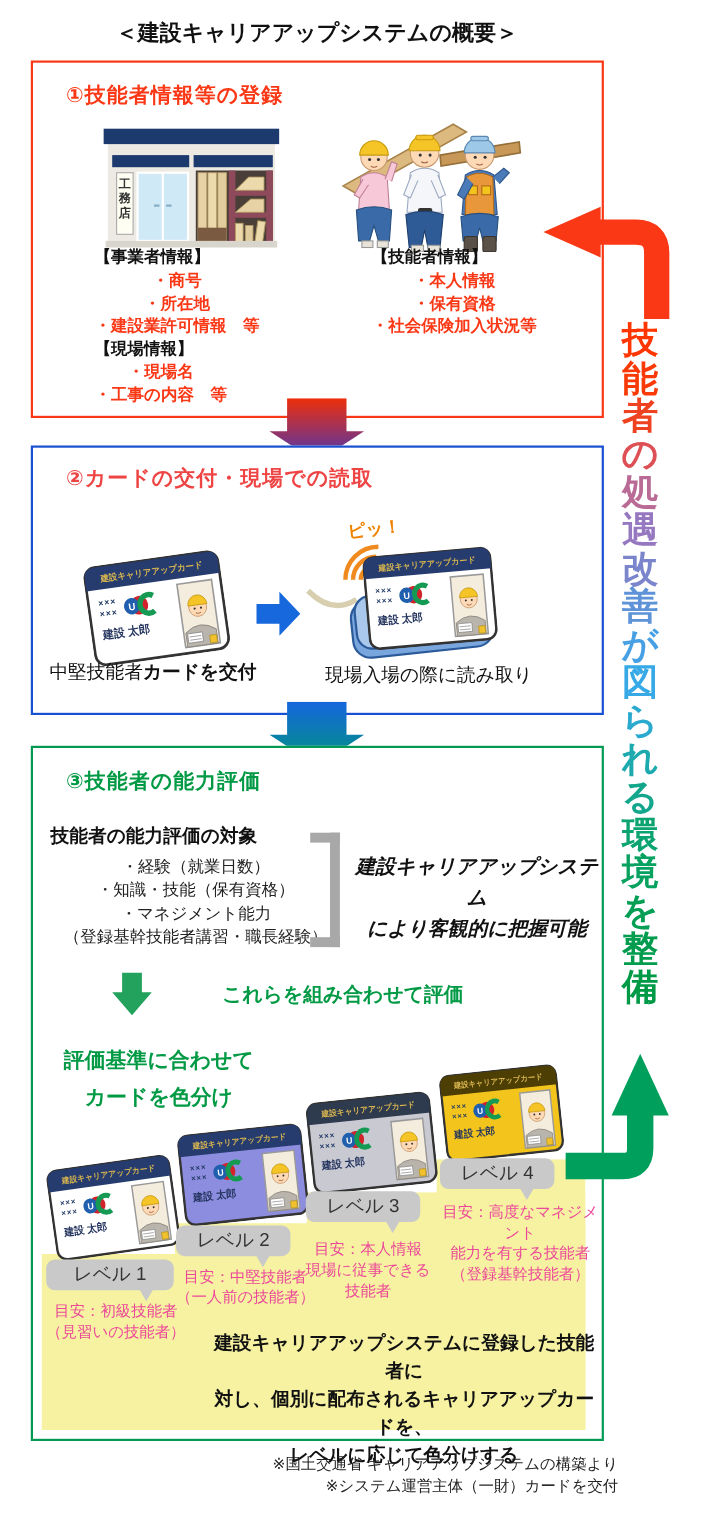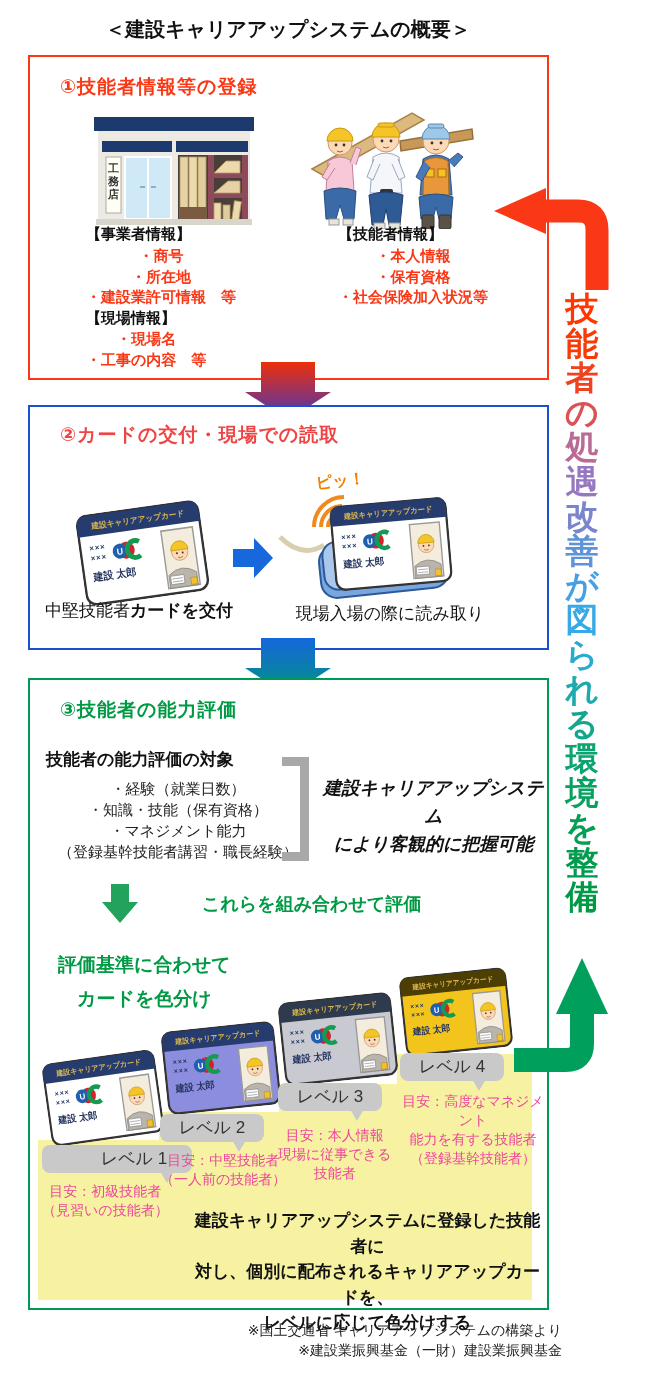--- a/index.html
+++ b/index.html
@@ -369,21 +369,21 @@
           <circle cx="106.5" cy="51" r="1" fill="#333"></circle>
     <path d="M101 55 q2.5 1.8 5 0" stroke="#a06040" stroke-width="0.8" fill="none"></path>
     <path d="M89 85 L89 72 Q103.5 61 118 72 L118 85 Z" fill="#b9b5ad" stroke="#8a867e" stroke-width="0.8"></path>
     <rect x="90.5" y="73" width="14" height="8.5" fill="#fff" stroke="#777" stroke-width="0.6"></rect>
     <line x1="92" y1="76" x2="103" y2="76" stroke="#999" stroke-width="0.8"></line>
     <line x1="92" y1="79" x2="103" y2="79" stroke="#999" stroke-width="0.8"></line>
     <rect x="111" y="77" width="6.5" height="7" fill="#f2c12e" stroke="#b08c10" stroke-width="0.6"></rect>
   </svg>
       </div>
 
-    <div class="lv-badge" style="left:12px;top:465px;width:116px;padding-left:34px;">レベル 1</div>
+    <div class="lv-badge" style="left:12px;top:465px;width:116px;">レベル 1</div>
     <div class="lv-badge" style="left:130px;top:434px;width:104px;">レベル 2</div>
     <div class="lv-badge" style="left:248px;top:403px;width:104px;">レベル 3</div>
     <div class="lv-badge" style="left:370px;top:373px;width:104px;">レベル 4</div>
 
     <div class="lv-desc pre" style="left:12px;top:502px;">目安：初級技能者
 （見習いの技能者）</div>
     <div class="lv-desc pre" style="left:130px;top:471px;">目安：中堅技能者
 （一人前の技能者）</div>
     <div class="lv-desc pre" style="left:248px;top:446px;">目安：本人情報
 現場に従事できる
@@ -423,15 +423,15 @@
       <span style="color: rgb(0, 154, 71);">備</span>
     </div>
 
   <svg class="abs" style="left:514px;top:948px;" width="100" height="130">
     <path d="M0 112 L52 112 Q68 112 68 96 L68 62" stroke="#00a05c" stroke-width="24" fill="none"></path>
     <polygon points="42,66 94,66 68,10" fill="#00a05c"></polygon>
   </svg>
 
   <div class="abs footer" style="right:88px;top:1320px;">
     <div>※国土交通省 キャリアアップシステムの構築より</div>
-    <div>※建設業振興基金（一財）建設業振興基金</div>
+    <div>※システム運営主体（一財）カードを交付</div>
   </div>
 </div>
 
 </body></html>

